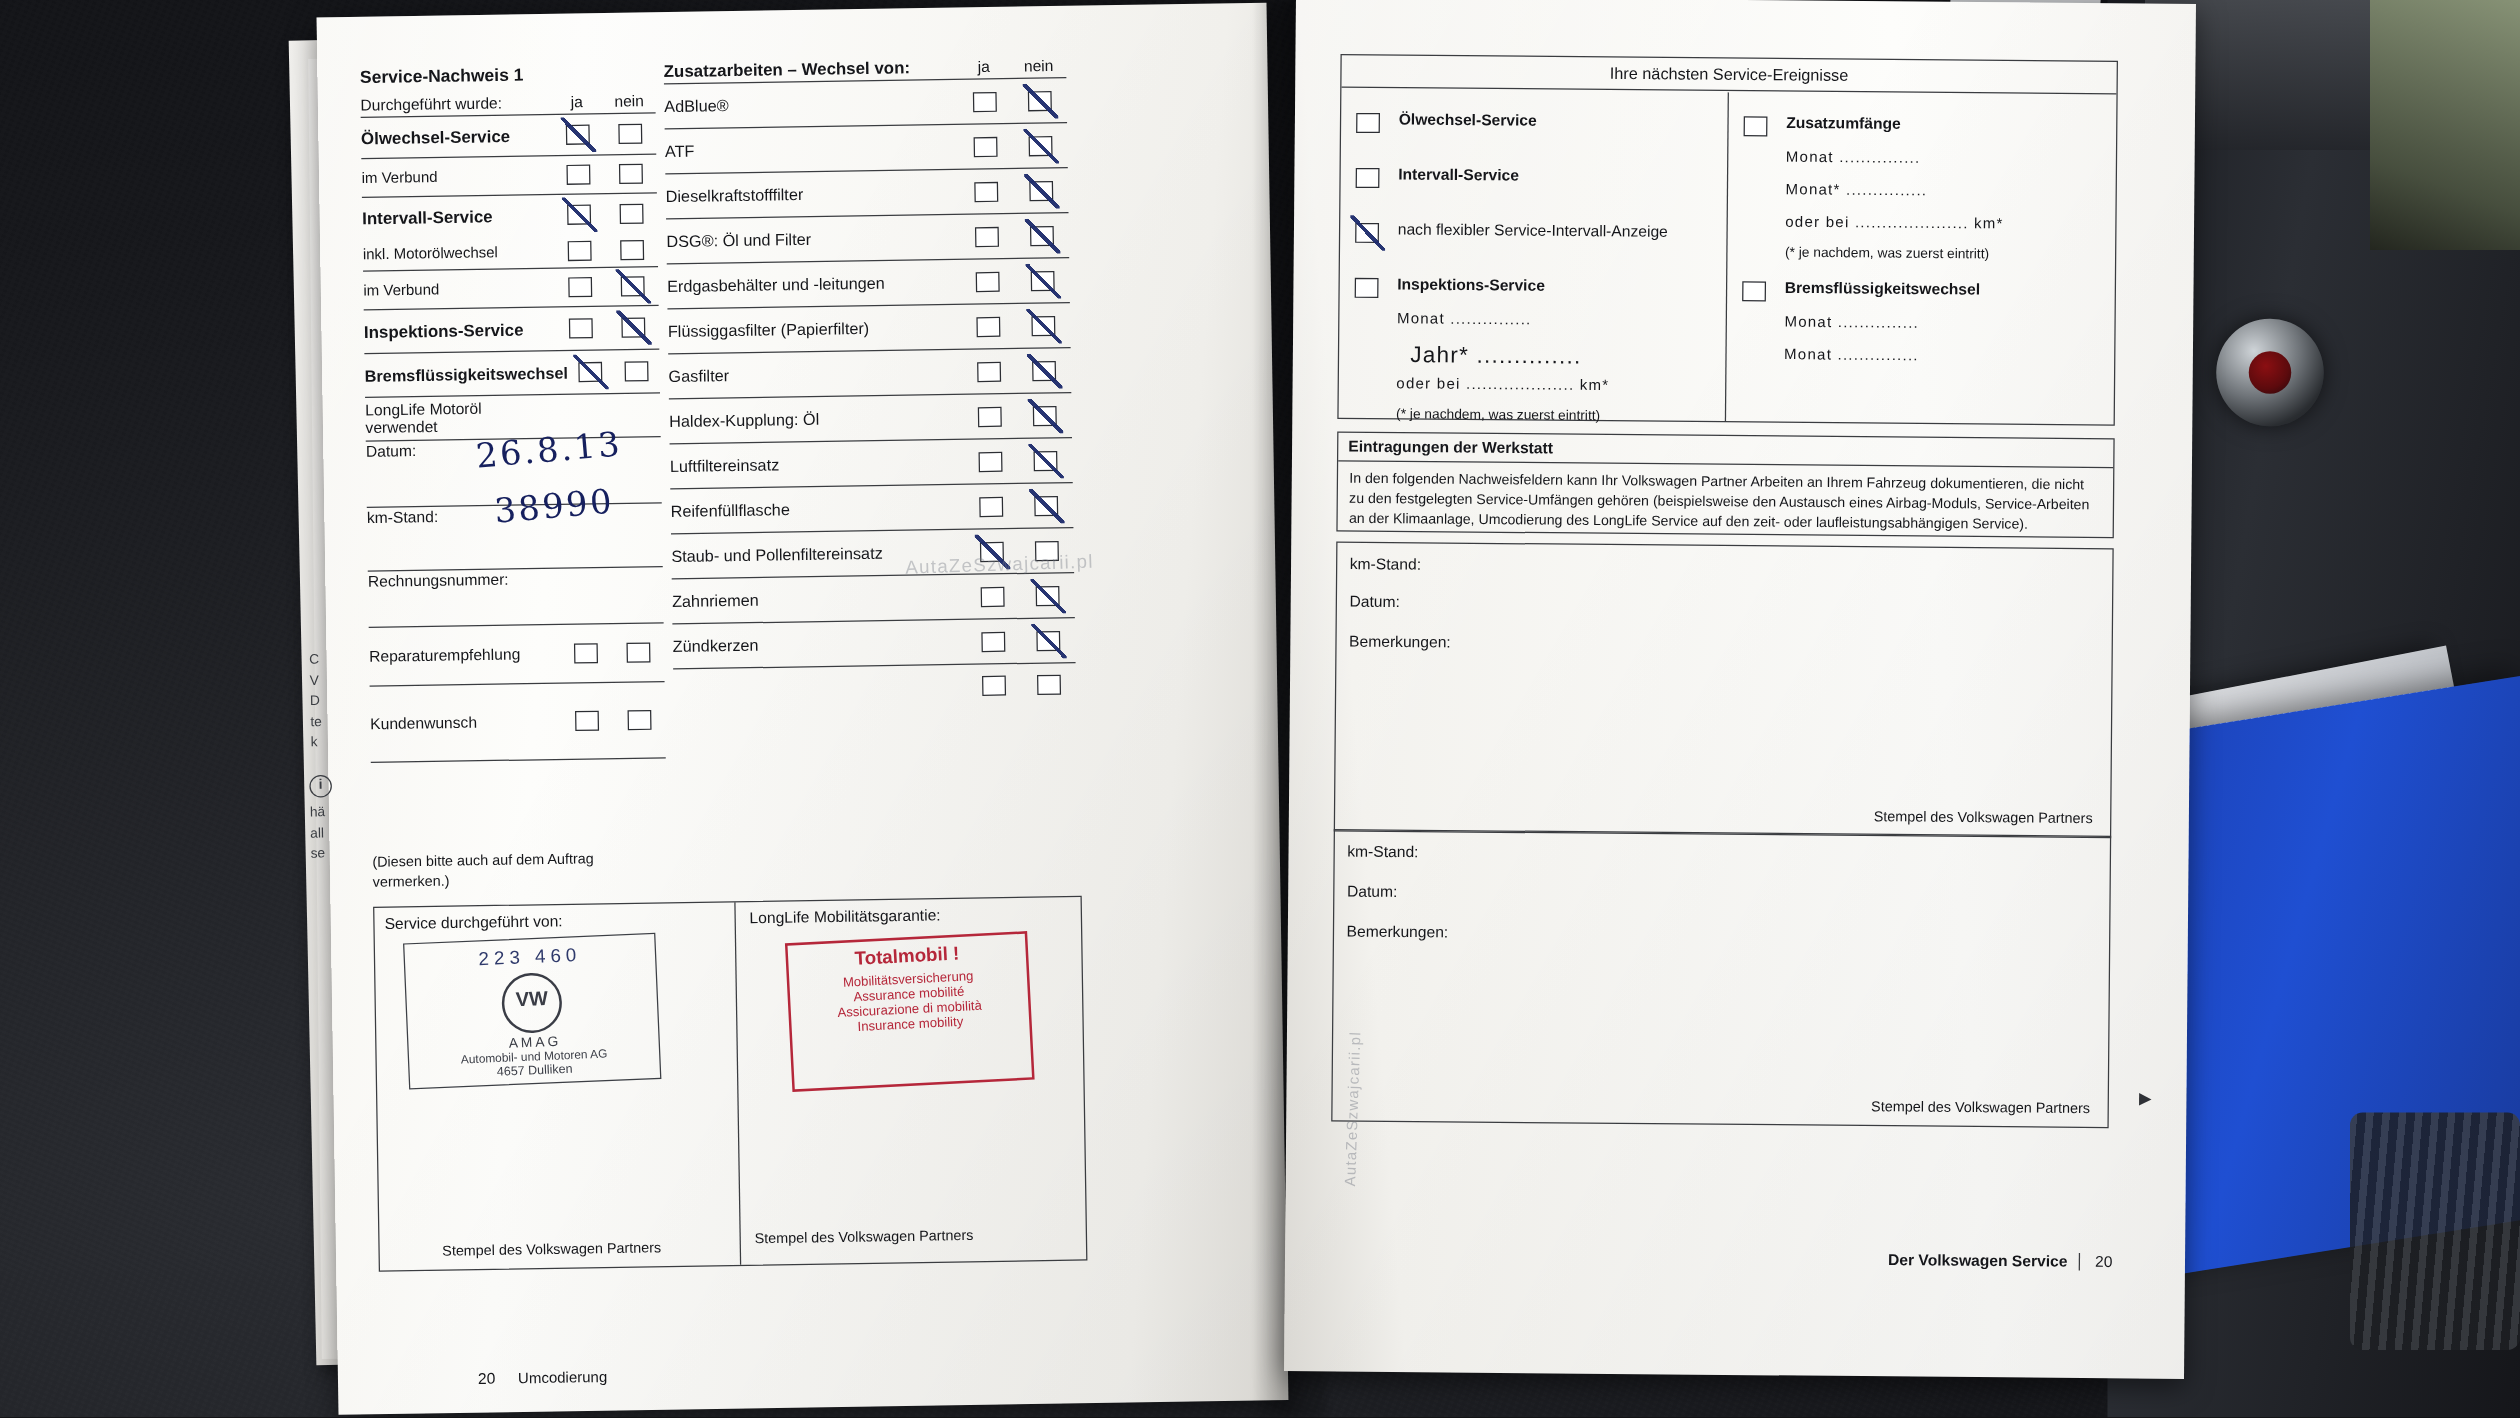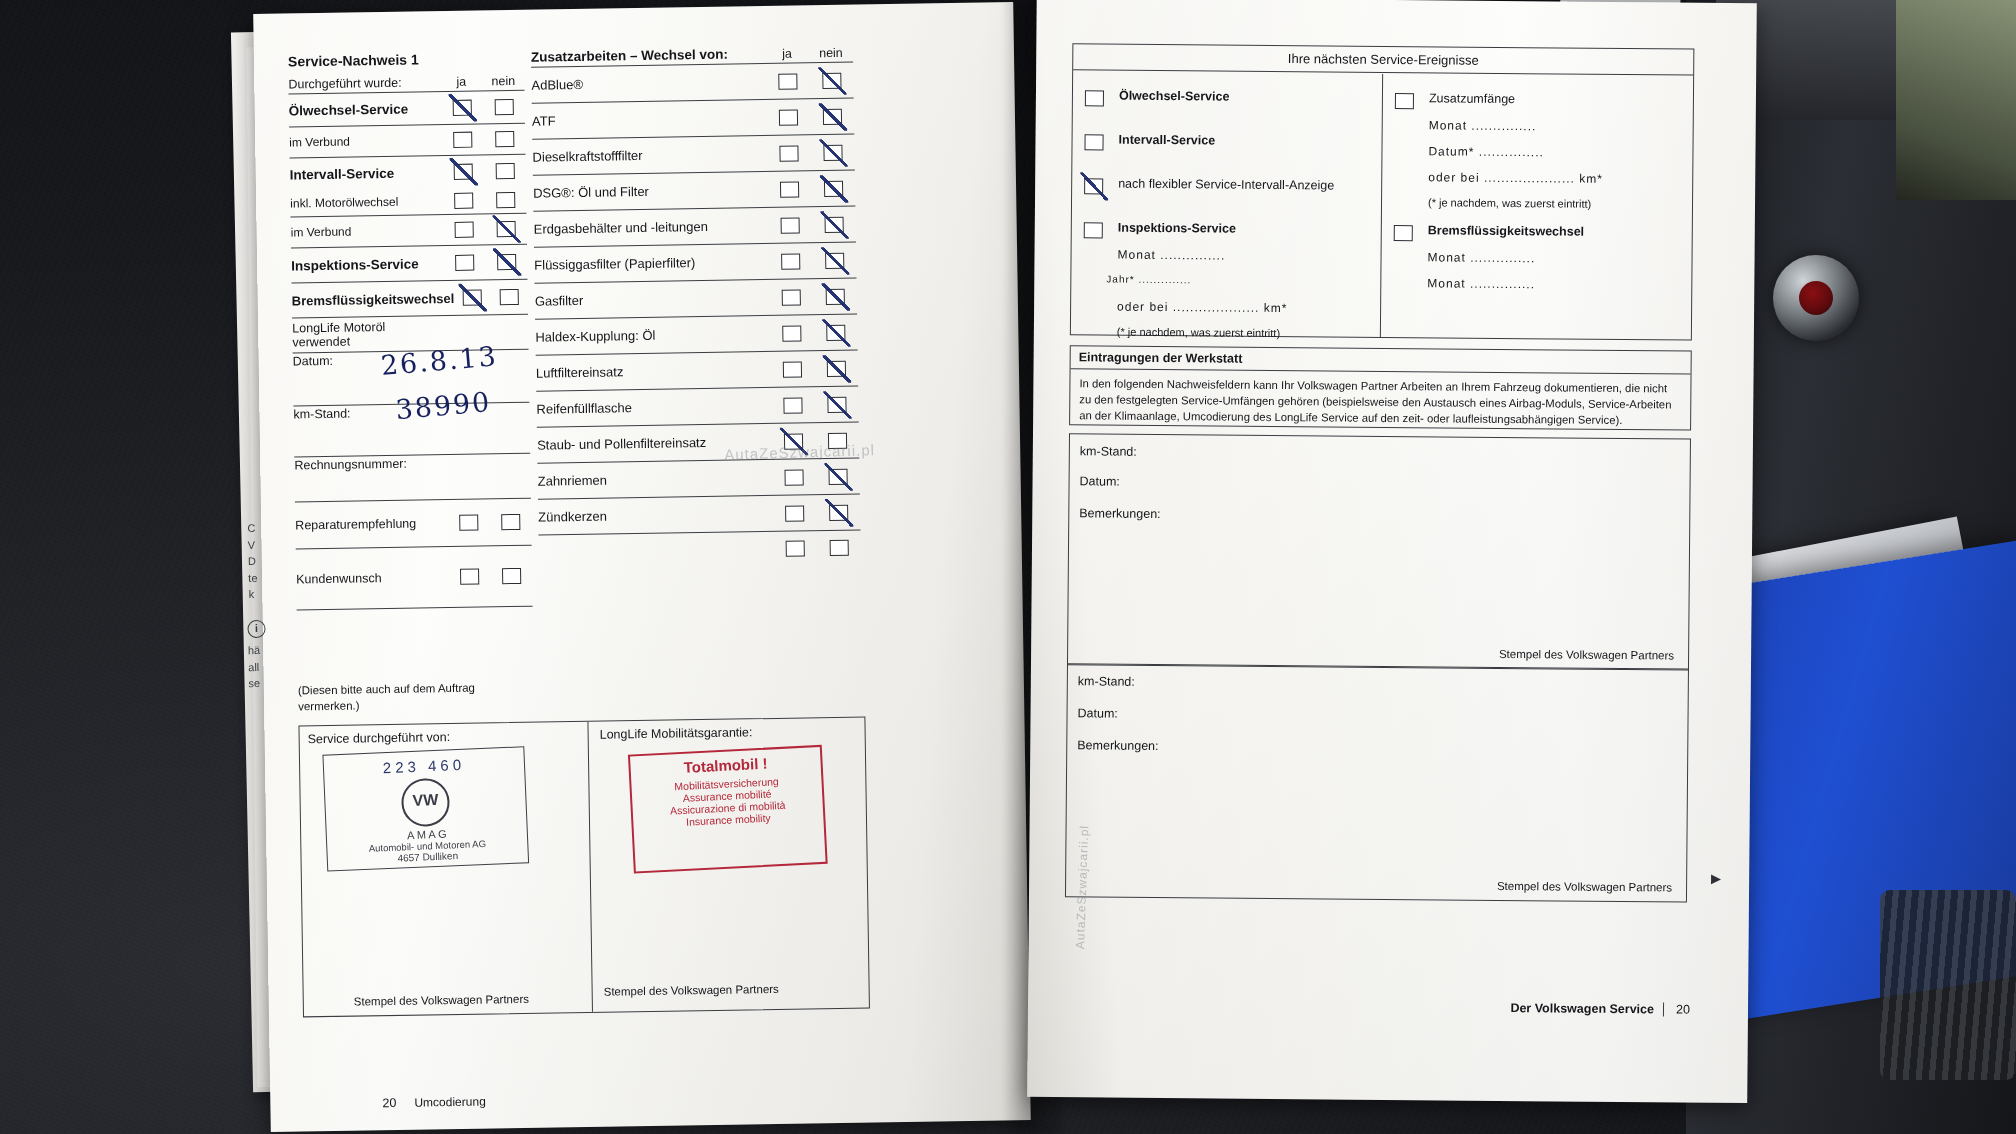--- a/index.html
+++ b/index.html
@@ -338,30 +338,30 @@
             <div style="position:absolute;left:12px;top:62px;"><span class="cbx"></span></div>
             <div style="position:absolute;left:46px;top:61px;font-weight:bold;font-size:12.5px;">Intervall-Service</div>
 
             <div style="position:absolute;left:12px;top:106px;"><span class="cbx tick"></span></div>
             <div style="position:absolute;left:46px;top:105px;font-size:12.5px;">nach flexibler Service-Intervall-Anzeige</div>
 
             <div style="position:absolute;left:12px;top:150px;"><span class="cbx"></span></div>
             <div style="position:absolute;left:46px;top:149px;font-weight:bold;font-size:12.5px;">Inspektions-Service</div>
 
             <div style="position:absolute;left:46px;top:176px;font-size:12px;" class="dotline">Monat ...............</div>
-            <div style="position:absolute;left:35px;top:202px;font-size:10px;text-align:right;" class="dotline">Jahr* ..............</div>
+            <div style="position:absolute;left:57px;top:202px;font-size:18px;text-align:right;" class="dotline">Jahr* ..............</div>
             <div style="position:absolute;left:46px;top:228px;font-size:12px;" class="dotline">oder bei .................... km*</div>
             <div style="position:absolute;left:46px;top:254px;font-size:11px;">(* je nachdem, was zuerst eintritt)</div>
           </div>
 
           <div style="position:absolute;left:310px;top:27px;width:310px;height:263px;">
             <div style="position:absolute;left:12px;top:18px;"><span class="cbx"></span></div>
-            <div style="position:absolute;left:46px;top:17px;font-weight:normal;font-size:12.5px;">Zusatzumfänge</div>
+            <div style="position:absolute;left:46px;top:17px;font-weight:bold;font-size:12.5px;">Zusatzumfänge</div>
             <div style="position:absolute;left:46px;top:44px;font-size:12px;" class="dotline">Monat ...............</div>
-            <div style="position:absolute;left:46px;top:70px;font-size:12px;" class="dotline">Datum* ...............</div>
+            <div style="position:absolute;left:46px;top:70px;font-size:12px;" class="dotline">Monat* ...............</div>
             <div style="position:absolute;left:46px;top:96px;font-size:12px;" class="dotline">oder bei ..................... km*</div>
             <div style="position:absolute;left:46px;top:122px;font-size:11px;">(* je nachdem, was zuerst eintritt)</div>
 
             <div style="position:absolute;left:12px;top:150px;"><span class="cbx"></span></div>
             <div style="position:absolute;left:46px;top:149px;font-weight:bold;font-size:12.5px;">Bremsflüssigkeitswechsel</div>
             <div style="position:absolute;left:46px;top:176px;font-size:12px;" class="dotline">Monat ...............</div>
             <div style="position:absolute;left:46px;top:202px;font-size:12px;" class="dotline">Monat ...............</div>
           </div>
         </div>
 

